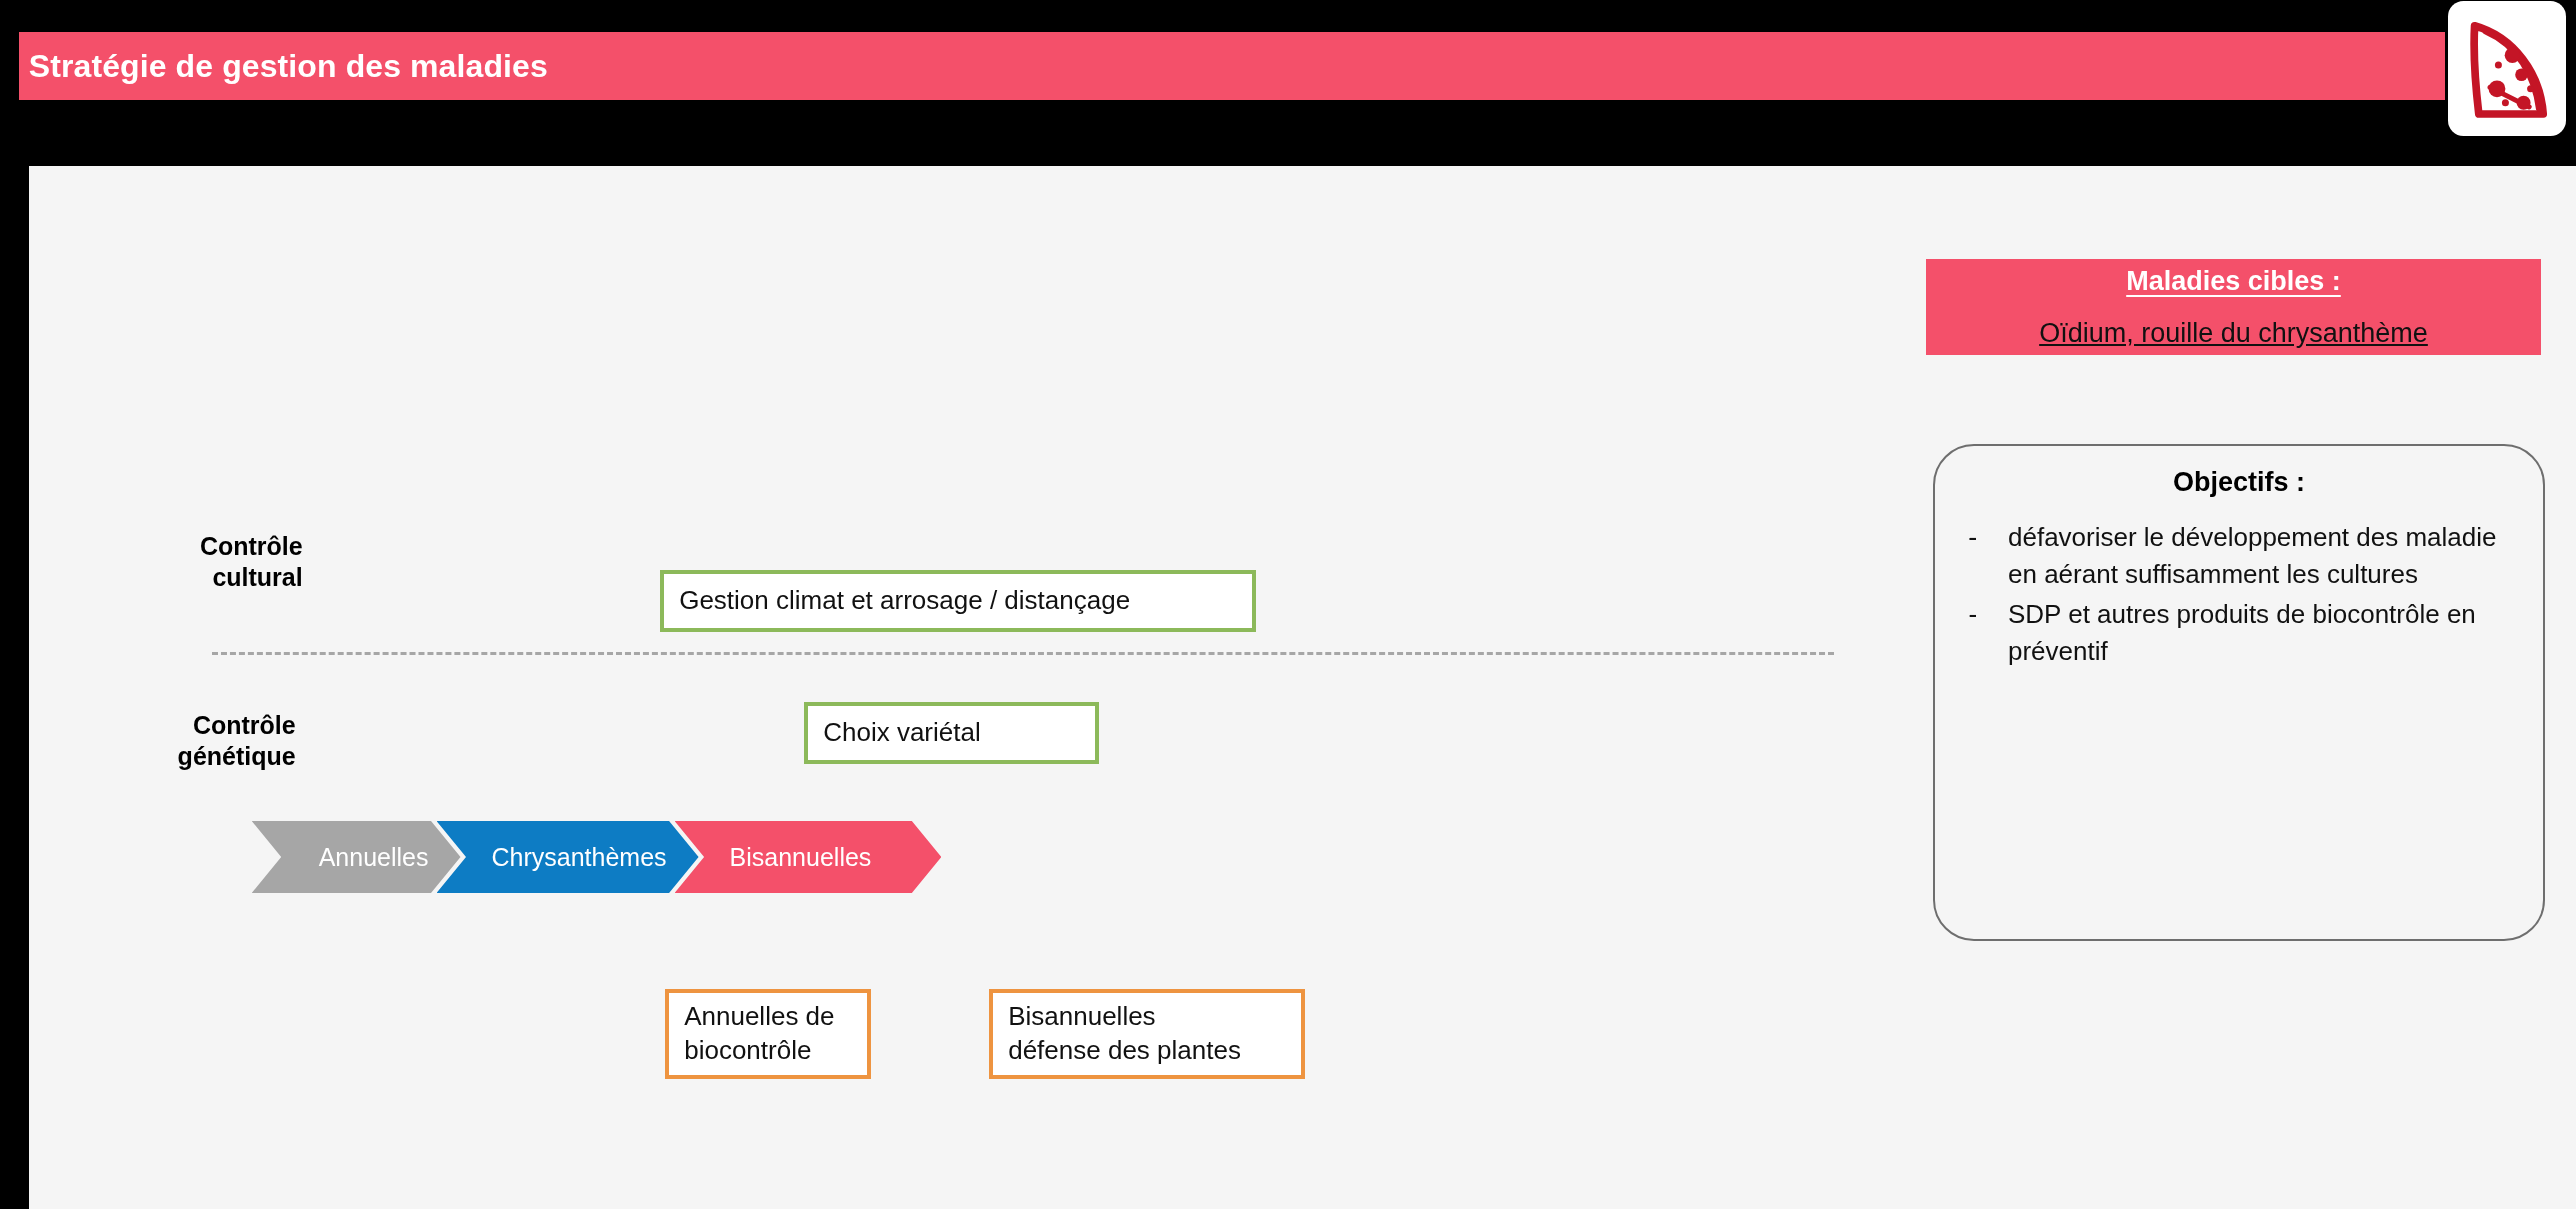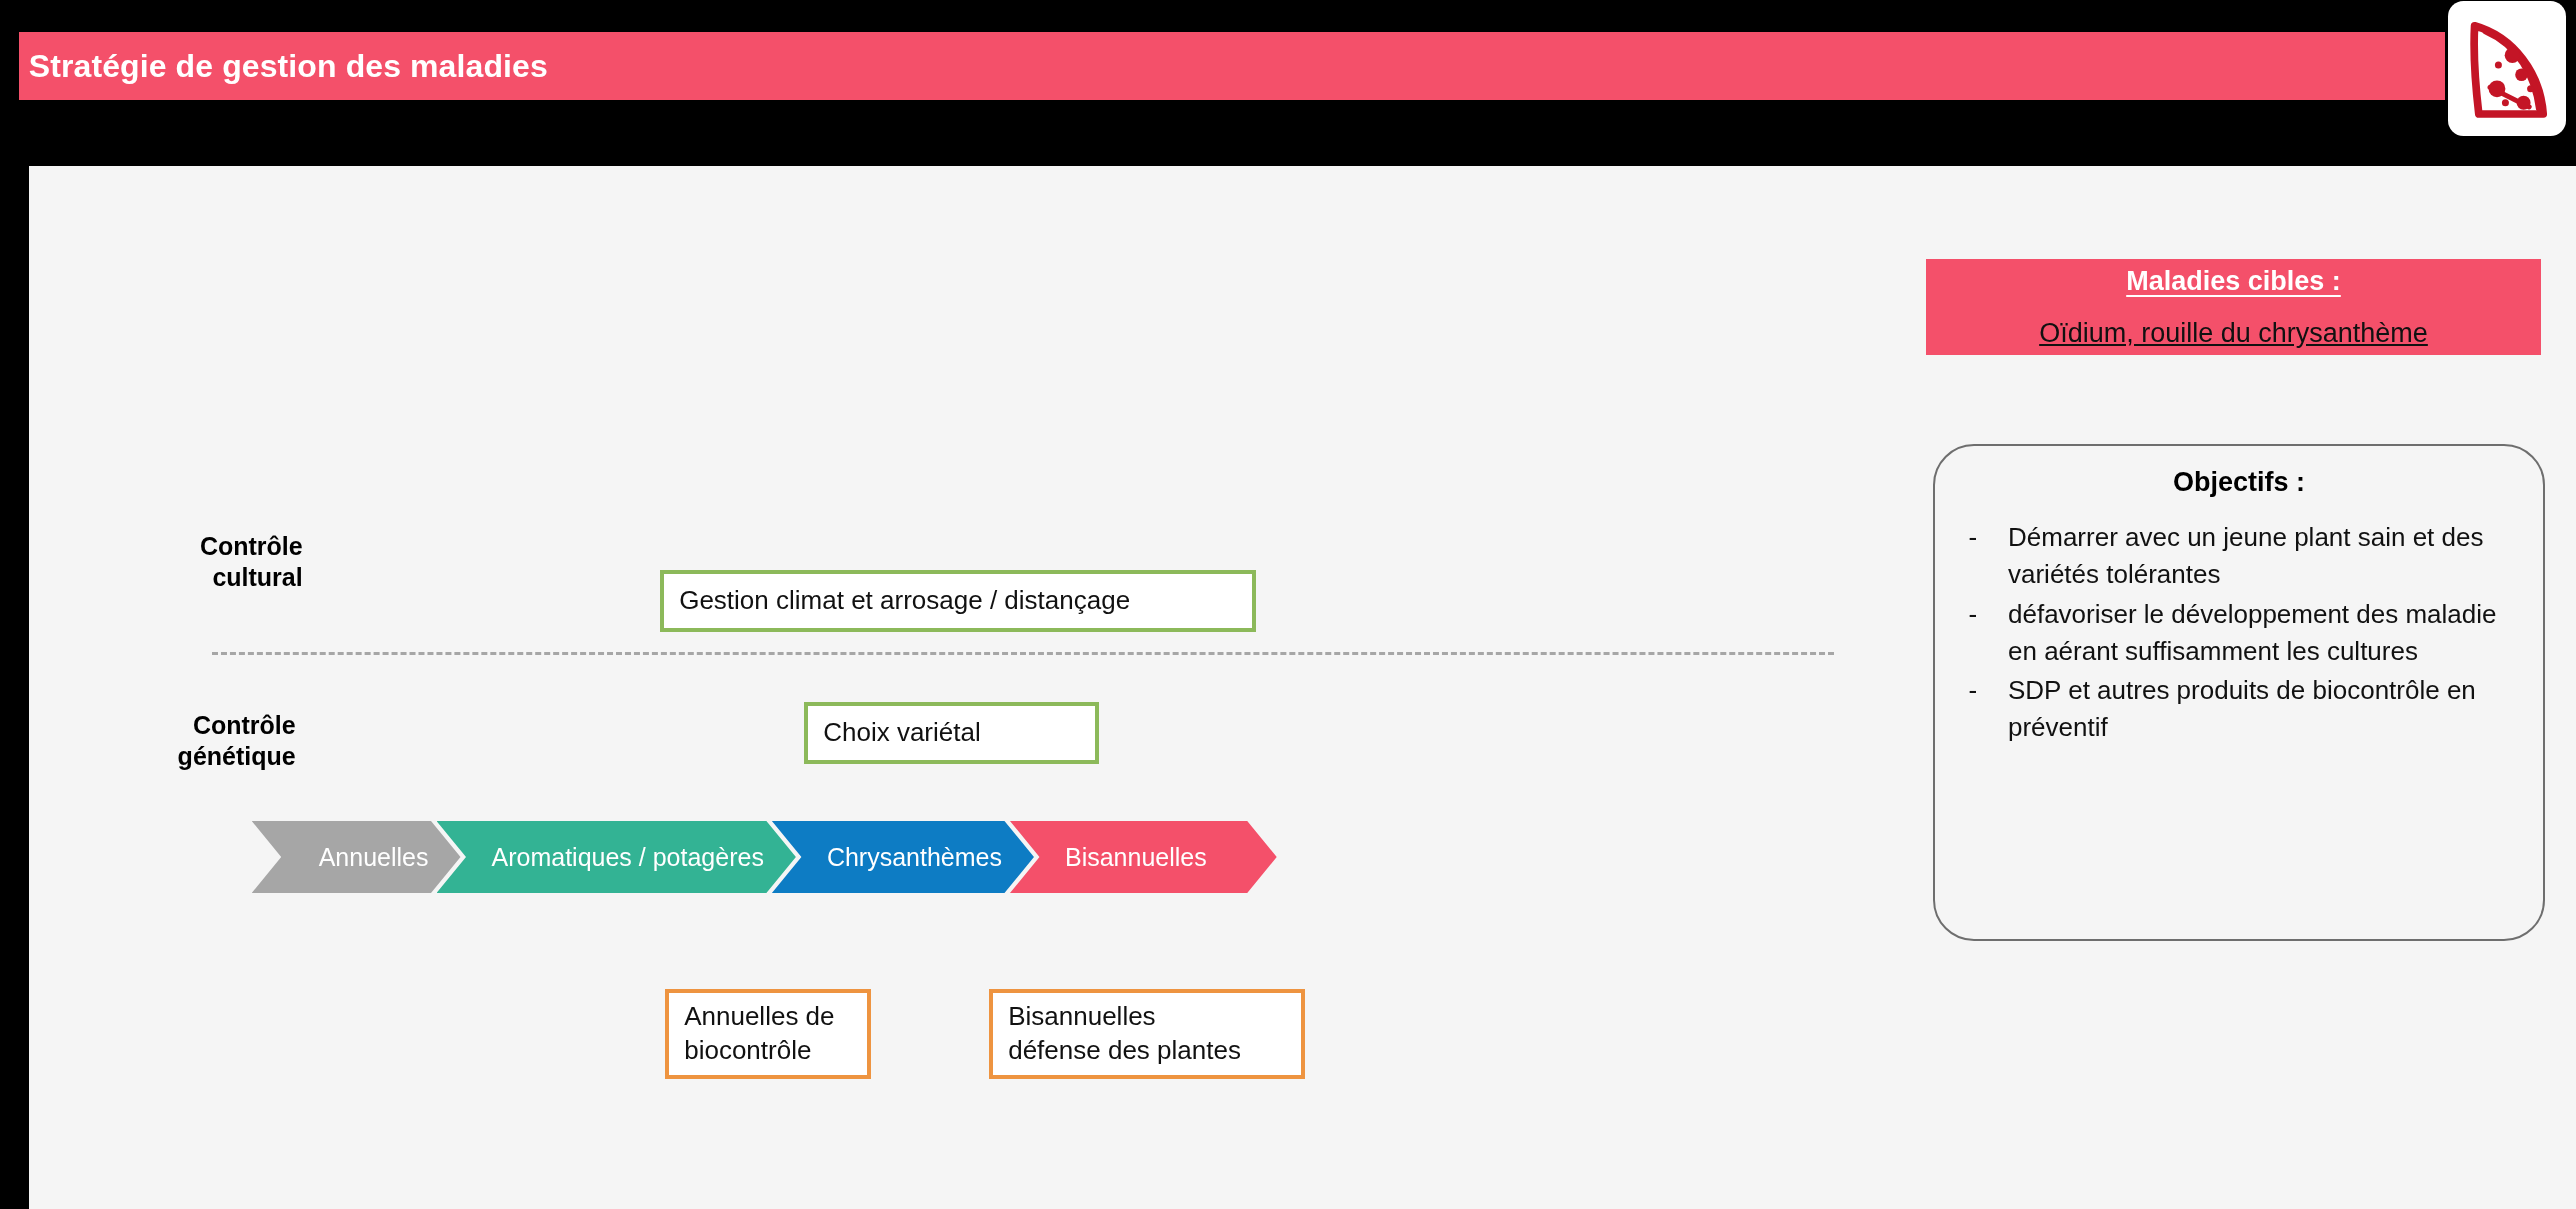--- a/index.html
+++ b/index.html
@@ -240,23 +240,20 @@
       <span>Gestion climat et arrosage / distançage</span>
     </div>
     <div class="box green box-variete">
       <span>Choix variétal</span>
     </div>
 
     <div class="chevron-bar">
       <div class="chevron c1">
         <span class="ch-label">Annuelles</span>
       </div>
-      <div class="chevron c2">
-        <span class="ch-label">Aromatiques / potagères</span>
-      </div>
       <div class="chevron c3">
         <span class="ch-label">Chrysanthèmes</span>
       </div>
       <div class="chevron c4">
         <span class="ch-label">Bisannuelles</span>
       </div>
     </div>
 
     <div class="box orange box-biocontr">
       <span>
@@ -275,21 +272,20 @@
   <div class="maladies-box">
     <div class="maladies-title">Maladies cibles :</div>
     <div class="maladies-sub">Oïdium, rouille du chrysanthème</div>
   </div>
 
   <div class="objectifs-box">
     <div class="objectifs-title">Objectifs :</div>
     <ul class="objectifs-list">
       <li>
         <span class="dash">-</span>
-        <span>Démarrer avec un jeune plant sain et des variétés tolérantes</span>
       </li>
       <li>
         <span class="dash">-</span>
         <span>défavoriser le développement des maladie en aérant suffisamment les cultures</span>
       </li>
       <li>
         <span class="dash">-</span>
         <span>SDP et autres produits de biocontrôle en préventif</span>
       </li>
     </ul>

